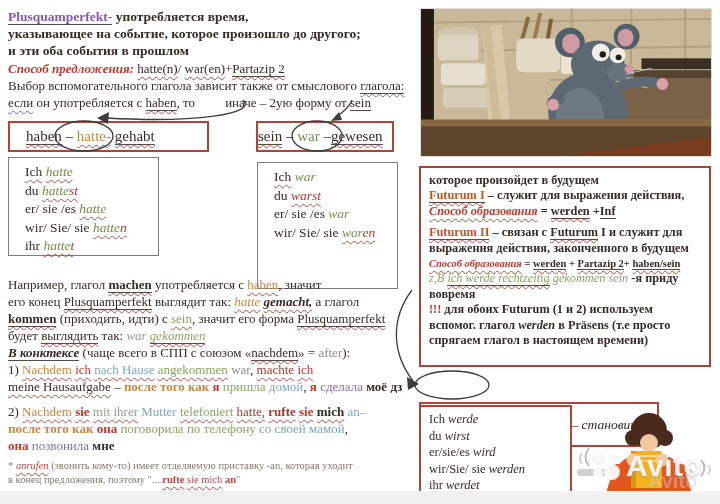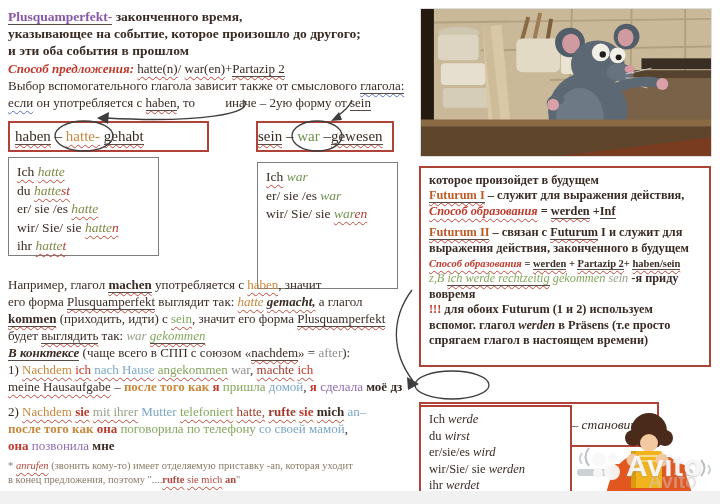--- a/index.html
+++ b/index.html
@@ -34,23 +34,23 @@
   .darkred{color:#9e3b2c}
   .viol{color:#8e6bb0}
   .gray{color:#8f8f8f}
   .fnred{color:#b5483c}
   .fnredb{color:#b5483c;font-weight:bold}
   
   .title{left:8px;top:8px;font-size:13.5px;font-weight:bold;line-height:17px;}
   .formation{left:8px;top:60px;font-size:13px;line-height:17px;}
   .choice{left:8px;top:77px;font-size:13px;line-height:17px;}
   .redbox{border:2px solid #b04238;display:flex;align-items:center;box-sizing:border-box;}
-  .box-haben{left:8px;top:121px;width:201px;height:31px;font-size:15px;padding-left:5px;}
+  .box-haben{left:8px;top:121px;width:201px;height:31px;font-size:15px;padding-left:16px;}
   .box-sein{left:256px;top:121px;width:138px;height:31px;font-size:15px;padding-left:0;}
-  .graybox{border:1.5px solid #7d7d7d;box-sizing:border-box;padding:5px 0 0 8px;background:#fff;}
+  .graybox{border:1.5px solid #7d7d7d;box-sizing:border-box;padding:5px 0 0 16px;background:#fff;}
   .tbl-haben{left:8px;top:157px;width:151px;height:99px;font-size:13.5px;line-height:18.5px;}
   .tbl-sein{left:257px;top:162px;width:141px;height:127px;font-size:13.5px;line-height:18.5px;}
   .example{left:8px;top:276px;font-size:13px;line-height:17px;}
   .example2{left:8px;top:403px;font-size:13px;line-height:17px;}
   .footnote{left:8px;top:459px;font-size:10.5px;line-height:14px;color:#8a7a68;}
   .photo{left:420px;top:8px;width:292px;height:149px;border:1px solid #ddd;box-sizing:border-box;background:#c9b998;}
   .futbox{left:419px;top:166px;width:292px;height:201px;border:2px solid #a94436;box-sizing:border-box;
           padding:5px 28px 4px 8px;font-size:12.3px;line-height:15.4px;font-weight:bold;}
   .futbox .line.gap{margin-top:6px;}
   .werdenbox{left:419px;top:370px;width:240px;height:45px;font-size:13.5px;padding-left:8px;margin-top:32px;}
@@ -64,21 +64,21 @@
                   font-size:20px;color:rgba(205,205,205,.45);z-index:4;}
   .bottom-strip{left:0;top:491px;width:720px;height:13px;background:#f1f1f2;z-index:6;}
   .overlay{left:0;top:0;width:720px;height:504px;pointer-events:none;z-index:3;}
 </style>
 </head>
 <body>
 
 <div class="canvas">
 
   <div class="abs title">
-      <div class="line"><span class="purple u">Plusquamperfekt-</span><span> законченного время,</span></div>
+      <div class="line"><span class="purple u">Plusquamperfekt-</span><span> употребляется время,</span></div>
       <div class="line"><span>указывающее на событие, которое произошло до другого;</span></div>
       <div class="line"><span>и эти оба события в прошлом</span></div>
     </div>
   <div class="abs formation">
       <div class="line"><span class="redlbl b i">Способ предложения:</span><span> </span><span class="wr">hatte(n)</span><span>/ </span><span class="wr">war(en)</span><span>+</span><span class="u wr">Partazip 2</span></div>
     </div>
   <div class="abs choice">
       <div class="line"><span>Выбор вспомогательного глагола зависит также от смыслового </span><span class="u wb">глагола:</span></div>
       <div class="line"><span class="wb">если</span><span> он употребляется с </span><span class="u wr">haben</span><span>, то</span><span class="sp"></span><span>иначе – 2ую форму от </span><span class="u">sein</span></div>
     </div>
@@ -92,27 +92,28 @@
 
   <div class="abs graybox tbl-haben">
       <div class="line"><span class="wr">Ich</span><span> </span><span class="stem i wr">hatte</span></div>
       <div class="line"><span>du </span><span class="stem i wr">hatte</span><span class="end i wr">st</span></div>
       <div class="line"><span>er/ sie /es </span><span class="stem i wr">hatte</span></div>
       <div class="line"><span>wir/ Sie/ sie </span><span class="stem i wr">hatte</span><span class="end i wr">n</span></div>
       <div class="line"><span>ihr </span><span class="stem i wr">hatte</span><span class="end i wr">t</span></div>
     </div>
   <div class="abs graybox tbl-sein">
       <div class="line"><span class="wr">Ich</span><span> </span><span class="green2 i">war</span></div>
+      <div class="line"><span>du </span><span class="end i wr">warst</span></div>
       <div class="line"><span>er/ sie /es </span><span class="green2 i">war</span></div>
       <div class="line"><span>wir/ Sie/ sie </span><span class="green2 i wr">war</span><span class="end i wr">en</span></div>
     </div>
 
   <div class="abs example">
       <div class="line"><span>Например, глагол </span><span class="b u wr">machen</span><span> употребляется с </span><span class="orange wr">haben</span><span>, значит</span></div>
-      <div class="line"><span>его форма </span><span class="u wr">Plusquamperfekt</span><span> выглядит так: </span><span class="orange i wr">hatte</span><span> </span><span class="b i wr">gemacht,</span><span> а глагол</span></div>
+      <div class="line"><span>его конец </span><span class="u wr">Plusquamperfekt</span><span> выглядит так: </span><span class="orange i wr">hatte</span><span> </span><span class="b i wr">gemacht,</span><span> а глагол</span></div>
       <div class="line"><span class="b u wr">kommen</span><span> (приходить, идти) с </span><span class="green wr">sein</span><span>, значит его форма </span><span class="u wr">Plusquamperfekt</span></div>
       <div class="line"><span>будет </span><span class="u wr">выглядить</span><span> так: </span><span class="graygreen i">war</span><span> </span><span class="green i u wr">gekommen</span></div>
       <div class="line"><span class="b i u">В конктексе</span><span> (чаще всего в СПП с союзом «</span><span class="u wr">nachdem</span><span>» = </span><span class="gray">after</span><span>):</span></div>
       <div class="line"><span>1) </span><span class="orange wr">Nachdem</span><span> </span><span class="red wr">ich</span><span> </span><span class="blue wr">nach Hause</span><span> </span><span class="green wr">angekommen</span><span> </span><span class="gray">war</span><span>, </span><span class="darkred wr">machte</span><span> </span><span class="red wr">ich</span></div>
       <div class="line"><span class="wr">meine Hausaufgabe</span><span> – </span><span class="orange b">после того как</span><span> </span><span class="red b">я</span><span> </span><span class="green">пришла</span><span> </span><span class="blue">домой</span><span>, </span><span class="red b">я</span><span> </span><span class="viol">сделала</span><span class="b"> моё дз</span></div>
     </div>
   <div class="abs example2">
       <div class="line"><span>2) </span><span class="orange wr">Nachdem</span><span> </span><span class="red b wr">sie</span><span> </span><span class="graygreen wr">mit ihrer</span><span> </span><span class="blue">Mutter</span><span> </span><span class="green wr">telefoniert</span><span> </span><span class="darkred wr">hatte,</span><span> </span><span class="darkred b wr">rufte</span><span> </span><span class="red b wr">sie</span><span> </span><span class="b wr">mich</span><span> </span><span class="blue">an–</span></div>
       <div class="line"><span class="orange b">после того как</span><span> </span><span class="red b">она</span><span> </span><span class="green">поговорила по телефону</span><span> </span><span class="blue">со своей мамой</span><span>,</span></div>
       <div class="line"><span class="red b">она</span><span> </span><span class="viol">позвонила</span><span> </span><span class="b">мне</span></div>

